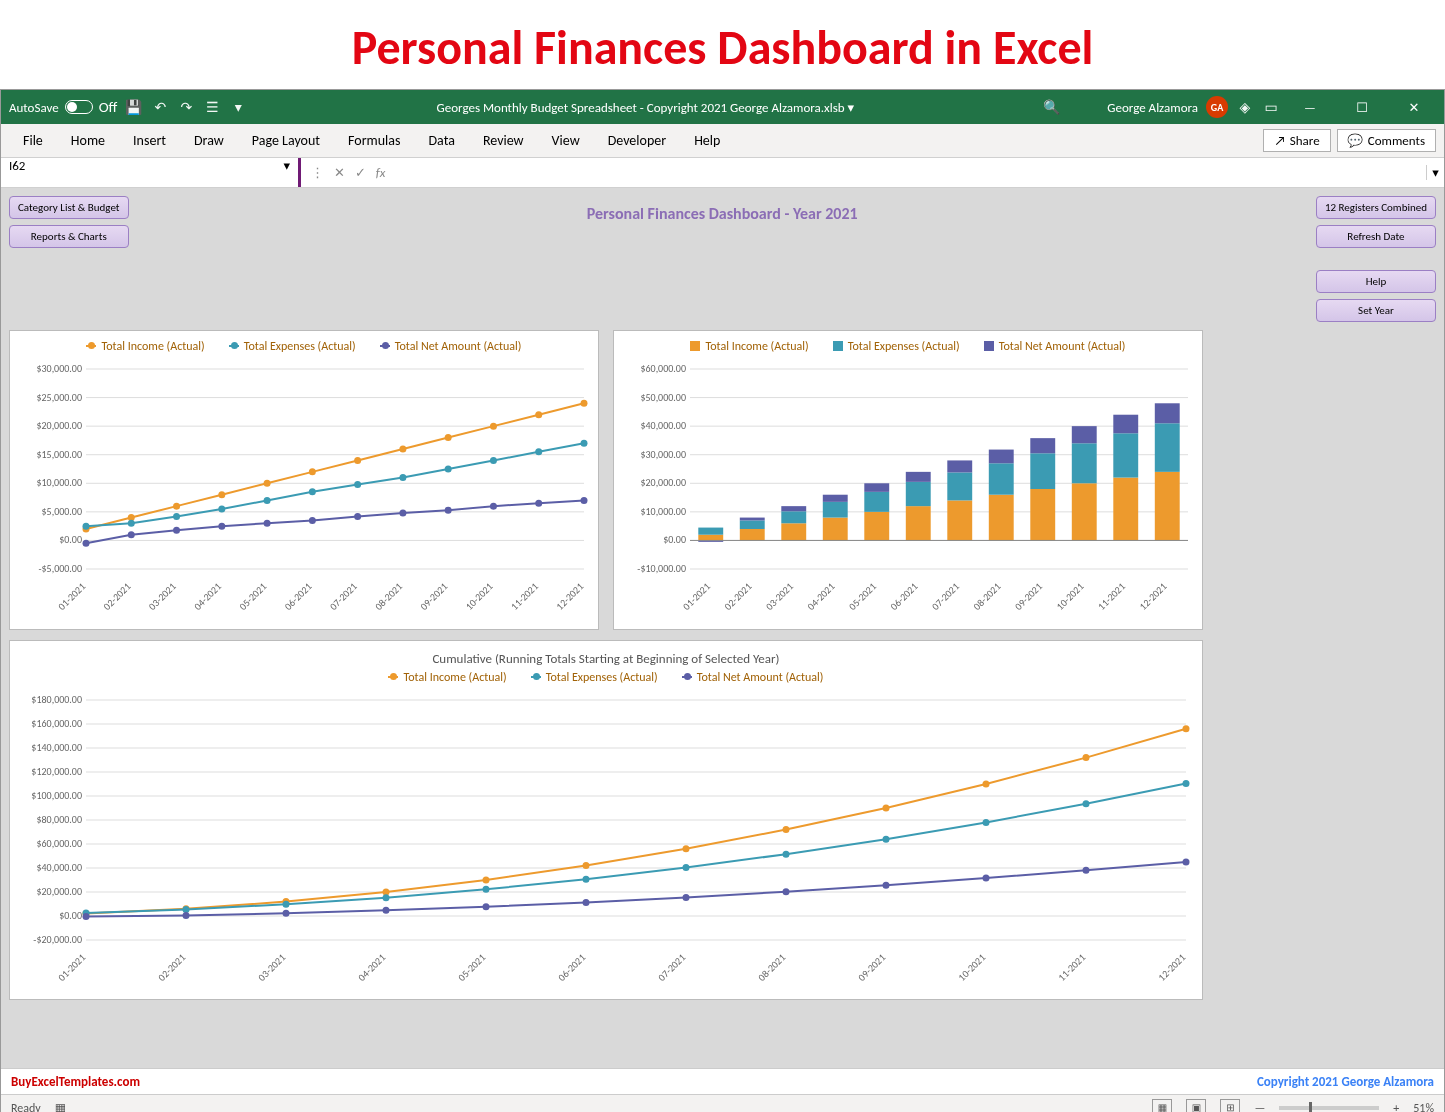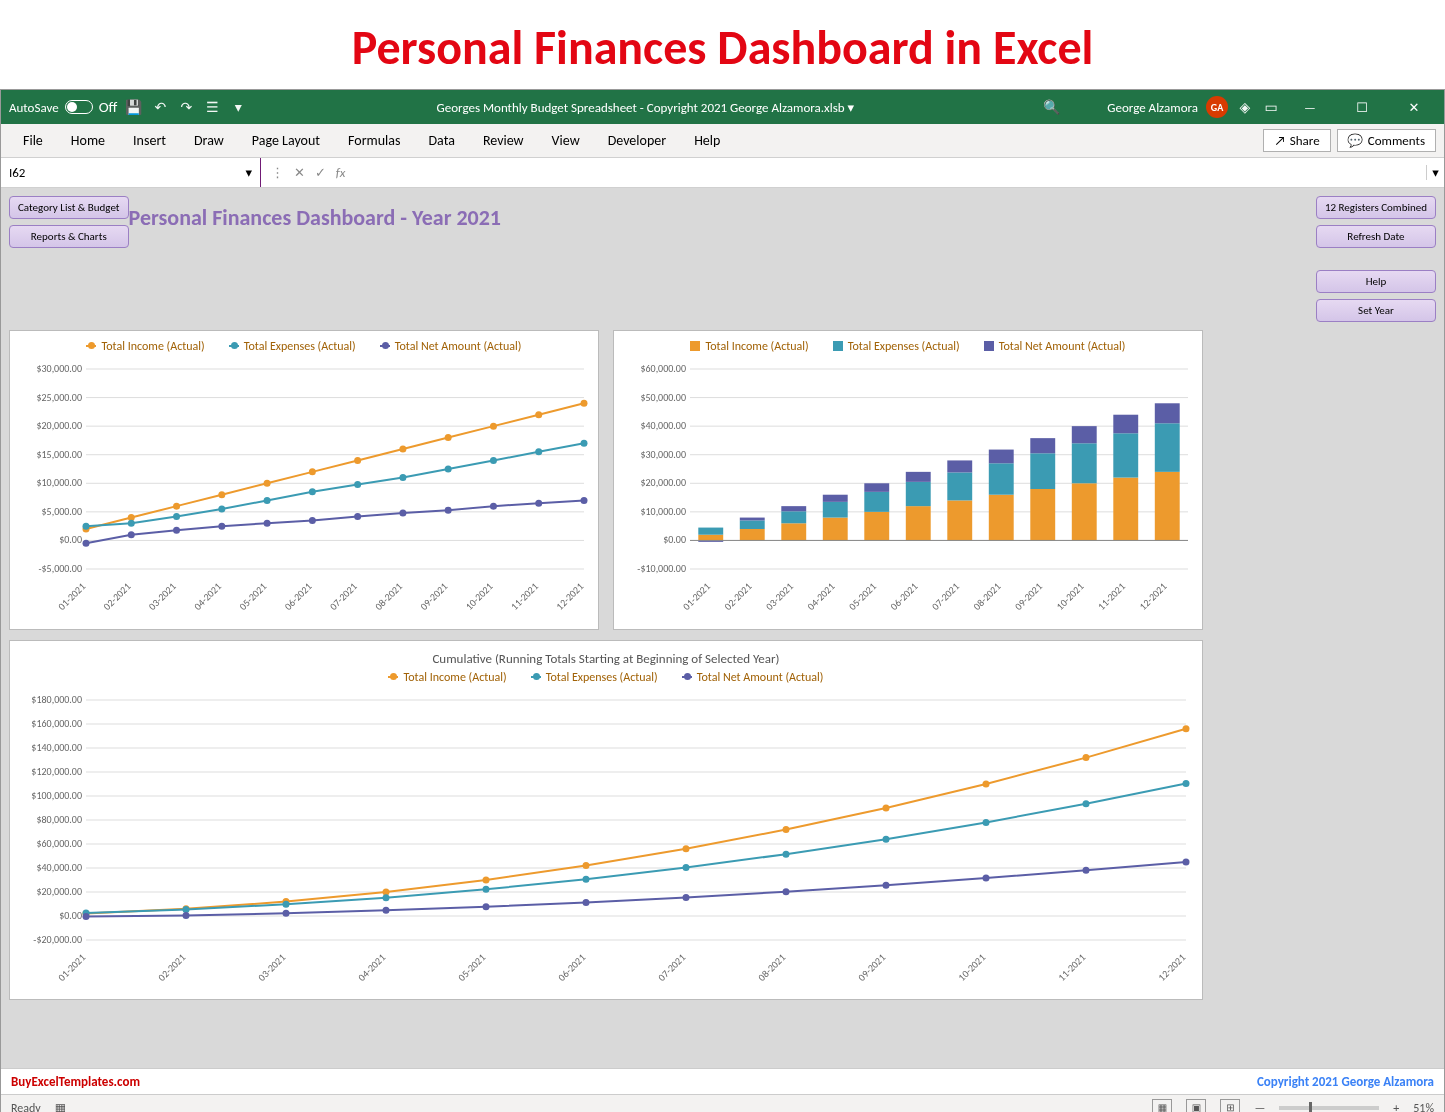--- a/index.html
+++ b/index.html
@@ -12,31 +12,31 @@
 .toggle::after{content:"";position:absolute;left:1px;top:1px;width:10px;height:10px;border-radius:50%;background:#fff}
 .tb-icon{width:18px;height:18px;display:inline-flex;align-items:center;justify-content:center;opacity:.95;font-size:14px}
 .tb-center{flex:1;text-align:center}
 .avatar{width:22px;height:22px;border-radius:50%;background:#d83b01;display:flex;align-items:center;justify-content:center;font-size:10px;font-weight:bold}
 .win-btn{width:44px;height:34px;display:flex;align-items:center;justify-content:center}
 .ribbon{background:#f3f2f1;height:34px;display:flex;align-items:center;padding:0 8px;border-bottom:1px solid #d0d0d0}
 .ribbon-tab{padding:0 14px;height:34px;display:flex;align-items:center;font-size:14px;cursor:pointer}
 .ribbon-right{margin-left:auto;display:flex;gap:6px}
 .ribbon-btn{border:1px solid #b0b0b0;background:#fff;padding:3px 10px;font-size:13px;display:flex;align-items:center;gap:4px}
 .fx-bar{background:#fff;height:30px;display:flex;align-items:center;border-bottom:1px solid #d0d0d0;font-size:13px}
-.namebox{width:260px;padding:0 8px;border-right:1px solid #701a75;height:100%;display:flex;align-items:center}
+.namebox{width:300px;padding:0 8px;border-right:3px solid #701a75;height:100%;display:flex;align-items:flex-start}
 .fx-controls{display:flex;align-items:center;gap:10px;padding:0 10px;color:#888}
 .fx-input{flex:1;padding:0 8px}
 .fx-dd{width:18px;text-align:center;border-left:1px solid #ccc}
 .sheet{background:#d9d9d9;padding:8px;height:880px;position:relative}
 .toolbar-row{display:flex;align-items:flex-start}
 .btn-col{display:flex;flex-direction:column;gap:6px}
 .btn-col.right{margin-left:auto;flex-direction:column;gap:22px}
 .btn-col.right>div{display:flex;flex-direction:column;gap:6px}
 .xl-btn{background:linear-gradient(#e6d9f2,#d4c5e8);border:1px solid #9b7fc4;border-radius:4px;padding:4px 8px;font-size:11px;min-width:118px;text-align:center;cursor:pointer}
-.dash-title{flex:1;text-align:left;font-size:22px;color:#8b6db5;font-weight:600;padding-top:8px}
+.dash-title{flex:1;text-align:center;font-size:16px;color:#8b6db5;font-weight:600;padding-top:8px}
 .charts-row{display:flex;gap:14px;margin-top:8px}
 .chart-box{background:#fff;border:1px solid #bbb;padding:6px 6px 4px}
 .chart-box.c1{width:590px;height:300px}
 .chart-box.c2{width:590px;height:300px}
 .chart-box.c3{width:1194px;height:360px;margin-top:10px}
 .legend{display:flex;justify-content:center;gap:24px;font-size:12px;color:#a16207;margin:2px 0 6px}
 .legend span{display:flex;align-items:center;gap:5px}
 .lg-dot{width:10px;height:2px;position:relative}
 .lg-dot::after{content:"";position:absolute;left:2px;top:-3px;width:7px;height:7px;border-radius:50%}
 .lg-sq{width:10px;height:10px}

